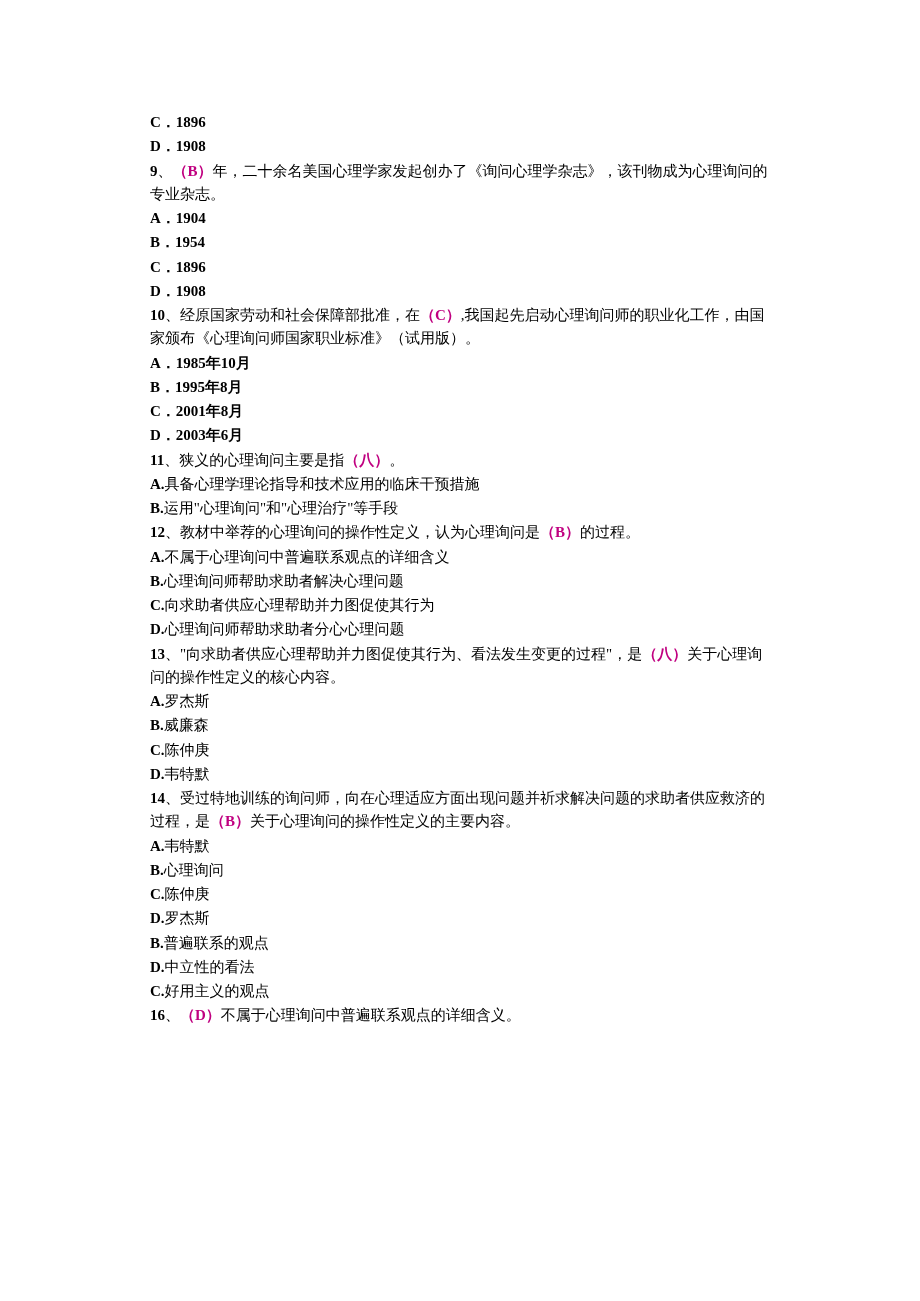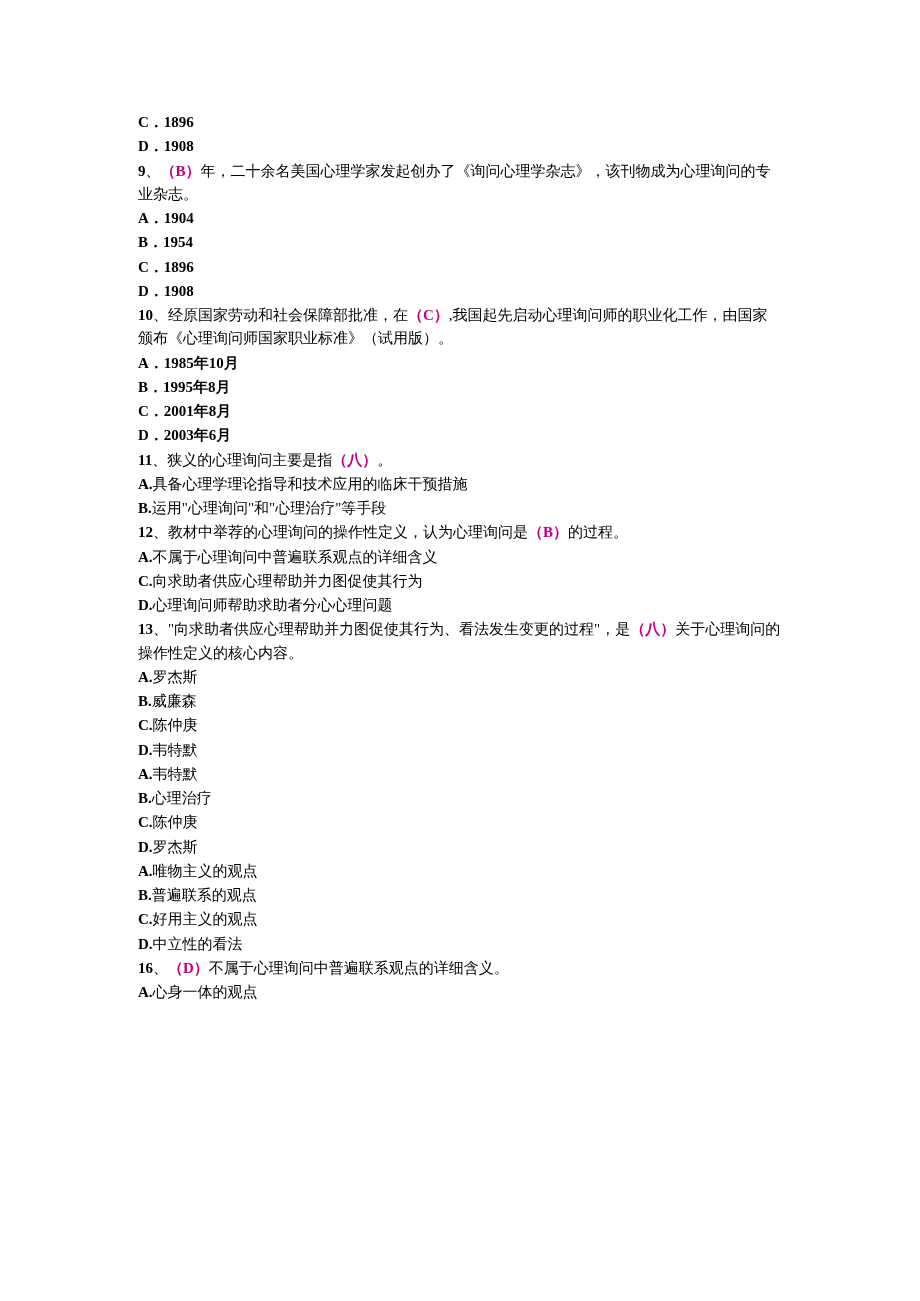--- a/index.html
+++ b/index.html
@@ -9,21 +9,21 @@
     font-family: "SimSun", "宋体", serif;
     width: 920px;
   }
   .page {
     padding: 110px 138px 60px 138px;
     color: #000;
     font-size: 15px;
     line-height: 1.55;
   }
   .line {
-    margin: 1px 0;
+    margin: 1px 12px;
   }
   .bold {
     font-weight: bold;
   }
   .answer {
     color: #c00080;
     font-weight: bold;
   }
   .qnum {
     font-weight: bold;
@@ -59,39 +59,41 @@
   <div class="line">
     <span class="qnum">11</span><span>、狭义的心理询问主要是指</span><span class="answer">（八）</span><span>。</span>
   </div>
   <div class="line"><span class="opt-abcd">A.</span><span>具备心理学理论指导和技术应用的临床干预措施</span></div>
   <div class="line"><span class="opt-abcd">B.</span><span>运用"心理询问"和"心理治疗"等手段</span></div>
 
   <div class="line">
     <span class="qnum">12</span><span>、教材中举荐的心理询问的操作性定义，认为心理询问是</span><span class="answer">（B）</span><span>的过程。</span>
   </div>
   <div class="line"><span class="opt-abcd">A.</span><span>不属于心理询问中普遍联系观点的详细含义</span></div>
+  <div class="line"><span class="opt-abcd">B.</span><span>心理询问师帮助求助者解决心理问题</span></div>
   <div class="line"><span class="opt-abcd">C.</span><span>向求助者供应心理帮助并力图促使其行为</span></div>
   <div class="line"><span class="opt-abcd">D.</span><span>心理询问师帮助求助者分心心理问题</span></div>
 
   <div class="line">
     <span class="qnum">13</span><span>、"向求助者供应心理帮助并力图促使其行为、看法发生变更的过程"，是</span><span class="answer">（八）</span><span>关于心理询问的操作性定义的核心内容。</span>
   </div>
   <div class="line"><span class="opt-abcd">A.</span><span>罗杰斯</span></div>
   <div class="line"><span class="opt-abcd">B.</span><span>威廉森</span></div>
   <div class="line"><span class="opt-abcd">C.</span><span>陈仲庚</span></div>
   <div class="line"><span class="opt-abcd">D.</span><span>韦特默</span></div>
 
+  <div class="line">
+    <span class="qnum">14</span><span>、受过特地训练的询问师，向在心理适应方面出现问题并祈求解决问题的求助者供应救济的过程，是</span><span class="answer">（B）</span><span>关于心理询问的操作性定义的主要内容。</span>
+  </div>
   <div class="line"><span class="opt-abcd">A.</span><span>韦特默</span></div>
-  <div class="line"><span class="opt-abcd">B.</span><span>心理治疗</span></div>
+  <div class="line"><span class="opt-abcd">B.</span><span>心理询问</span></div>
   <div class="line"><span class="opt-abcd">C.</span><span>陈仲庚</span></div>
   <div class="line"><span class="opt-abcd">D.</span><span>罗杰斯</span></div>
 
-  <div class="line"><span class="opt-abcd">A.</span><span>唯物主义的观点</span></div>
   <div class="line"><span class="opt-abcd">B.</span><span>普遍联系的观点</span></div>
+  <div class="line"><span class="opt-abcd">D.</span><span>中立性的看法</span></div>
   <div class="line"><span class="opt-abcd">C.</span><span>好用主义的观点</span></div>
-  <div class="line"><span class="opt-abcd">D.</span><span>中立性的看法</span></div>
 
   <div class="line">
     <span class="qnum">16</span><span>、</span><span class="answer">（D）</span><span>不属于心理询问中普遍联系观点的详细含义。</span>
   </div>
-  <div class="line"><span class="opt-abcd">A.</span><span>心身一体的观点</span></div>
 
 </div>
 
 </body></html>

